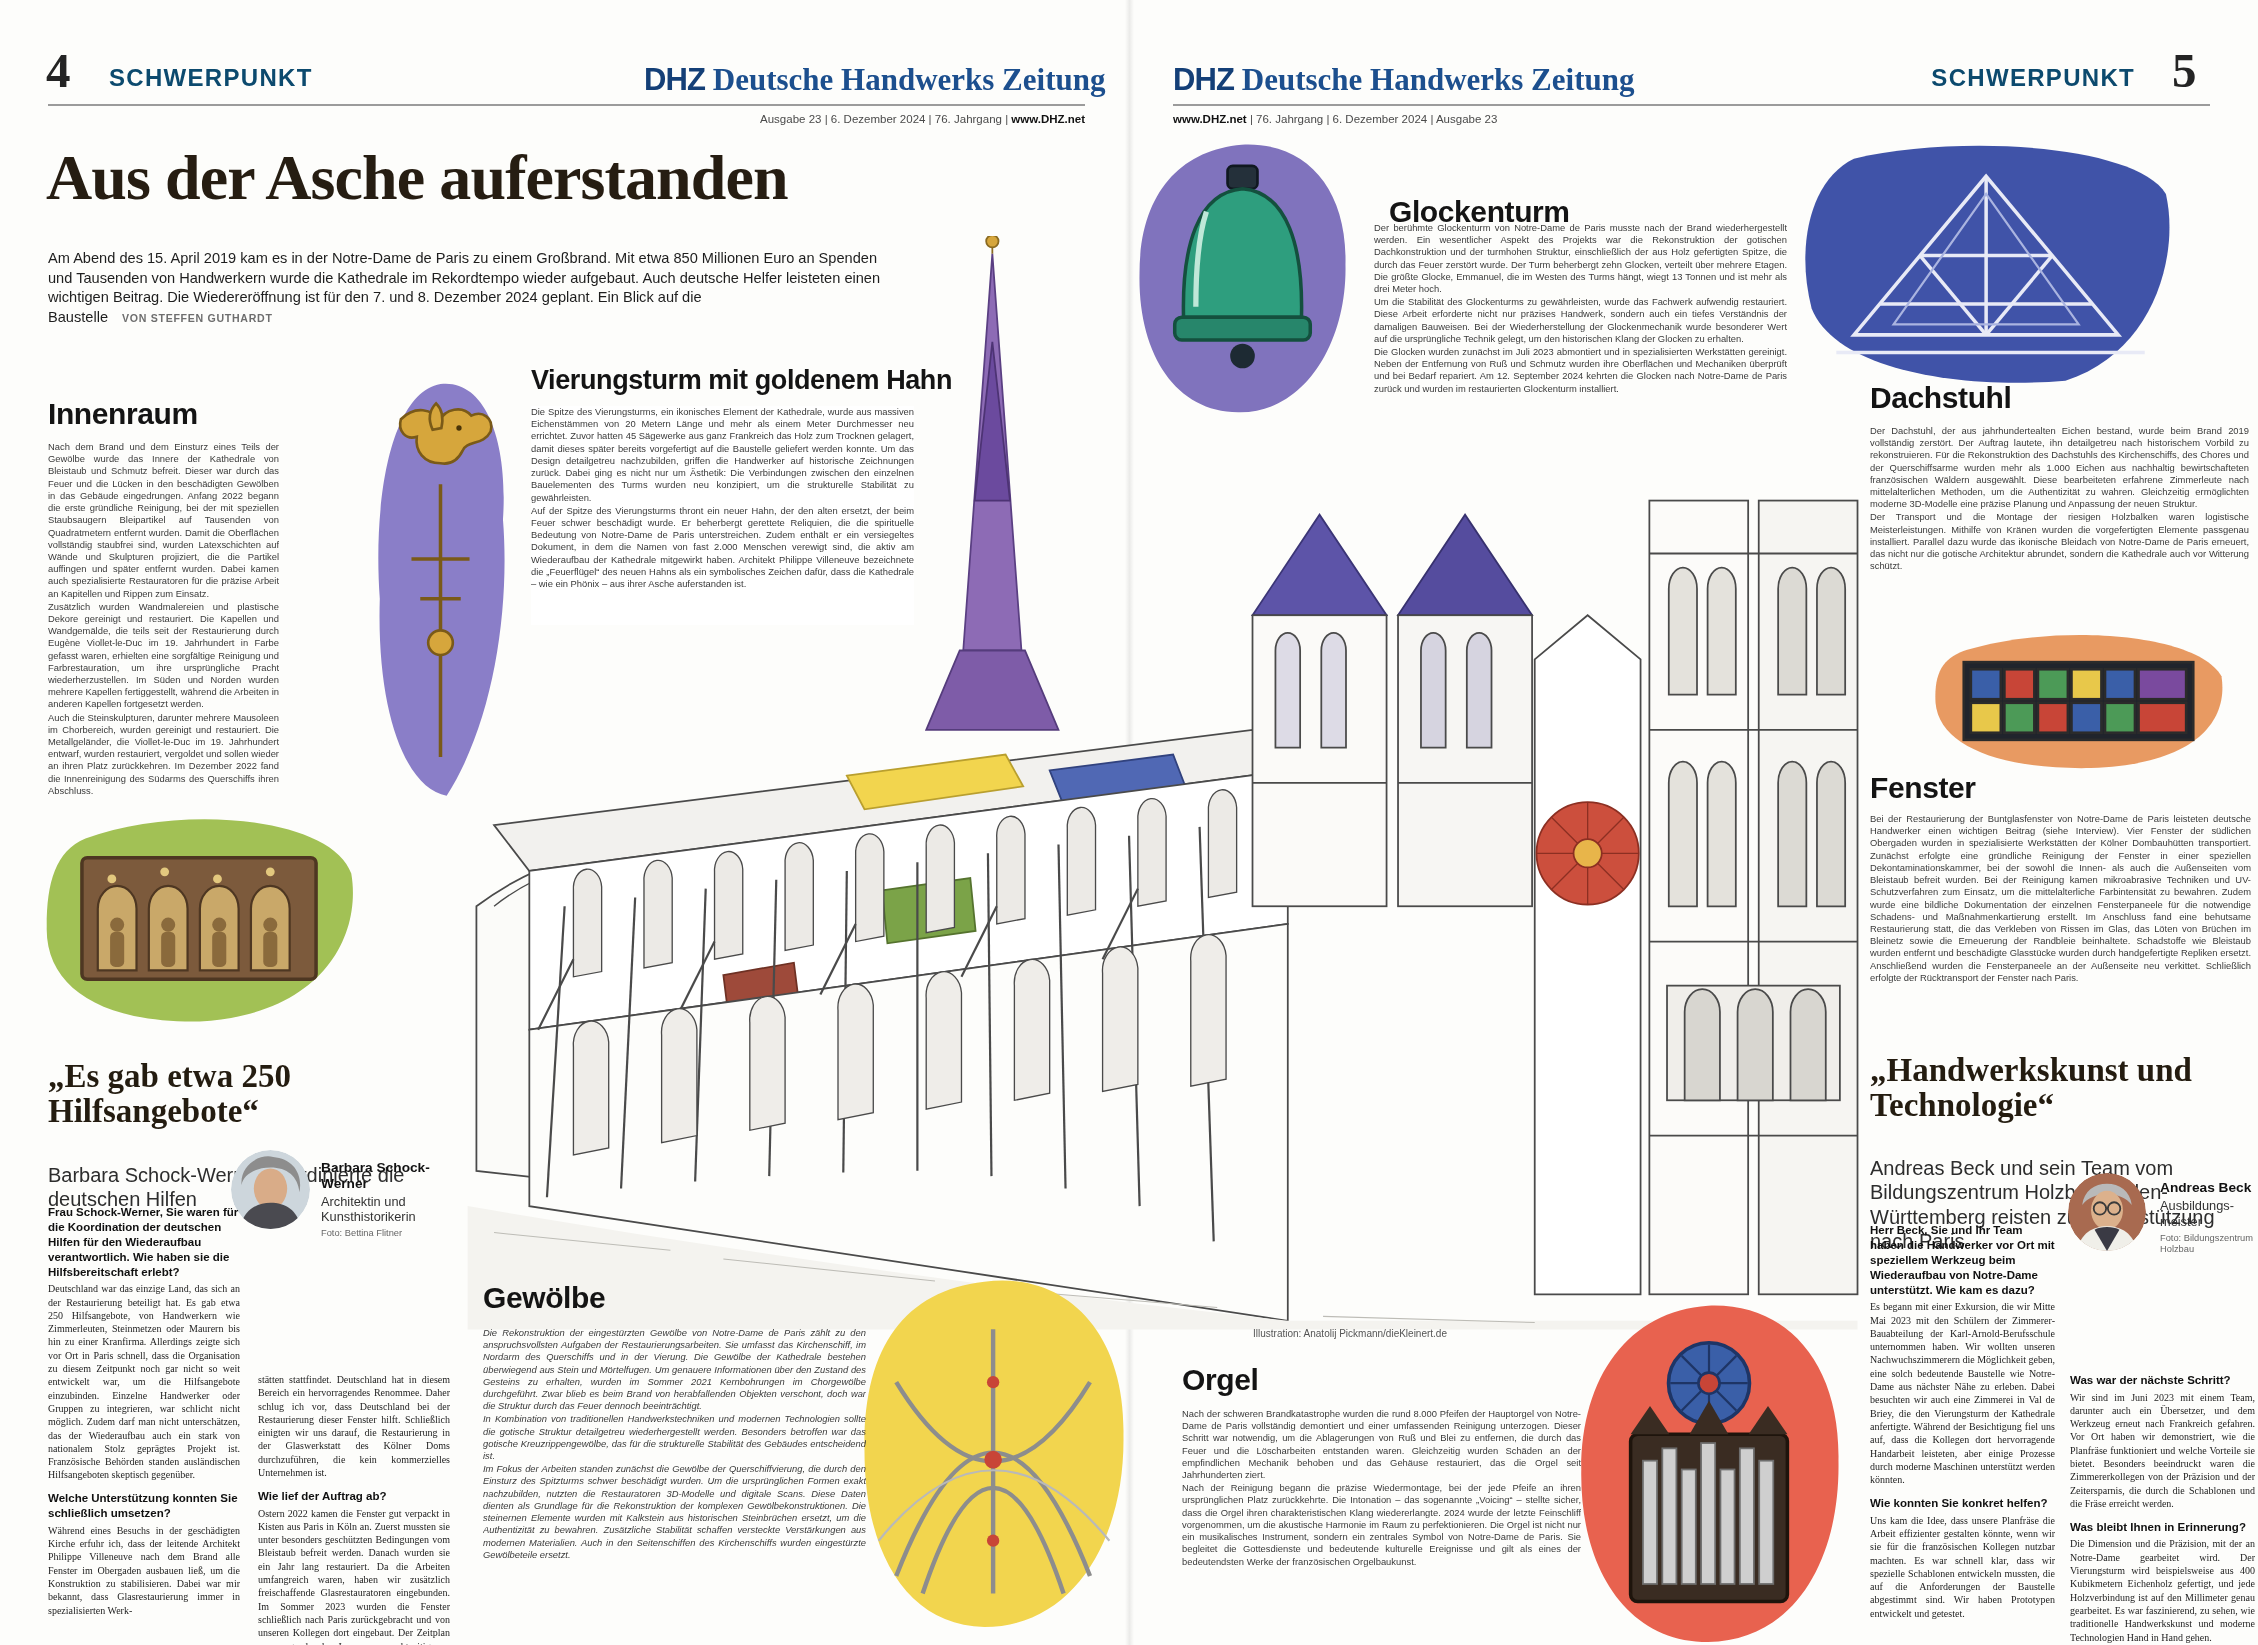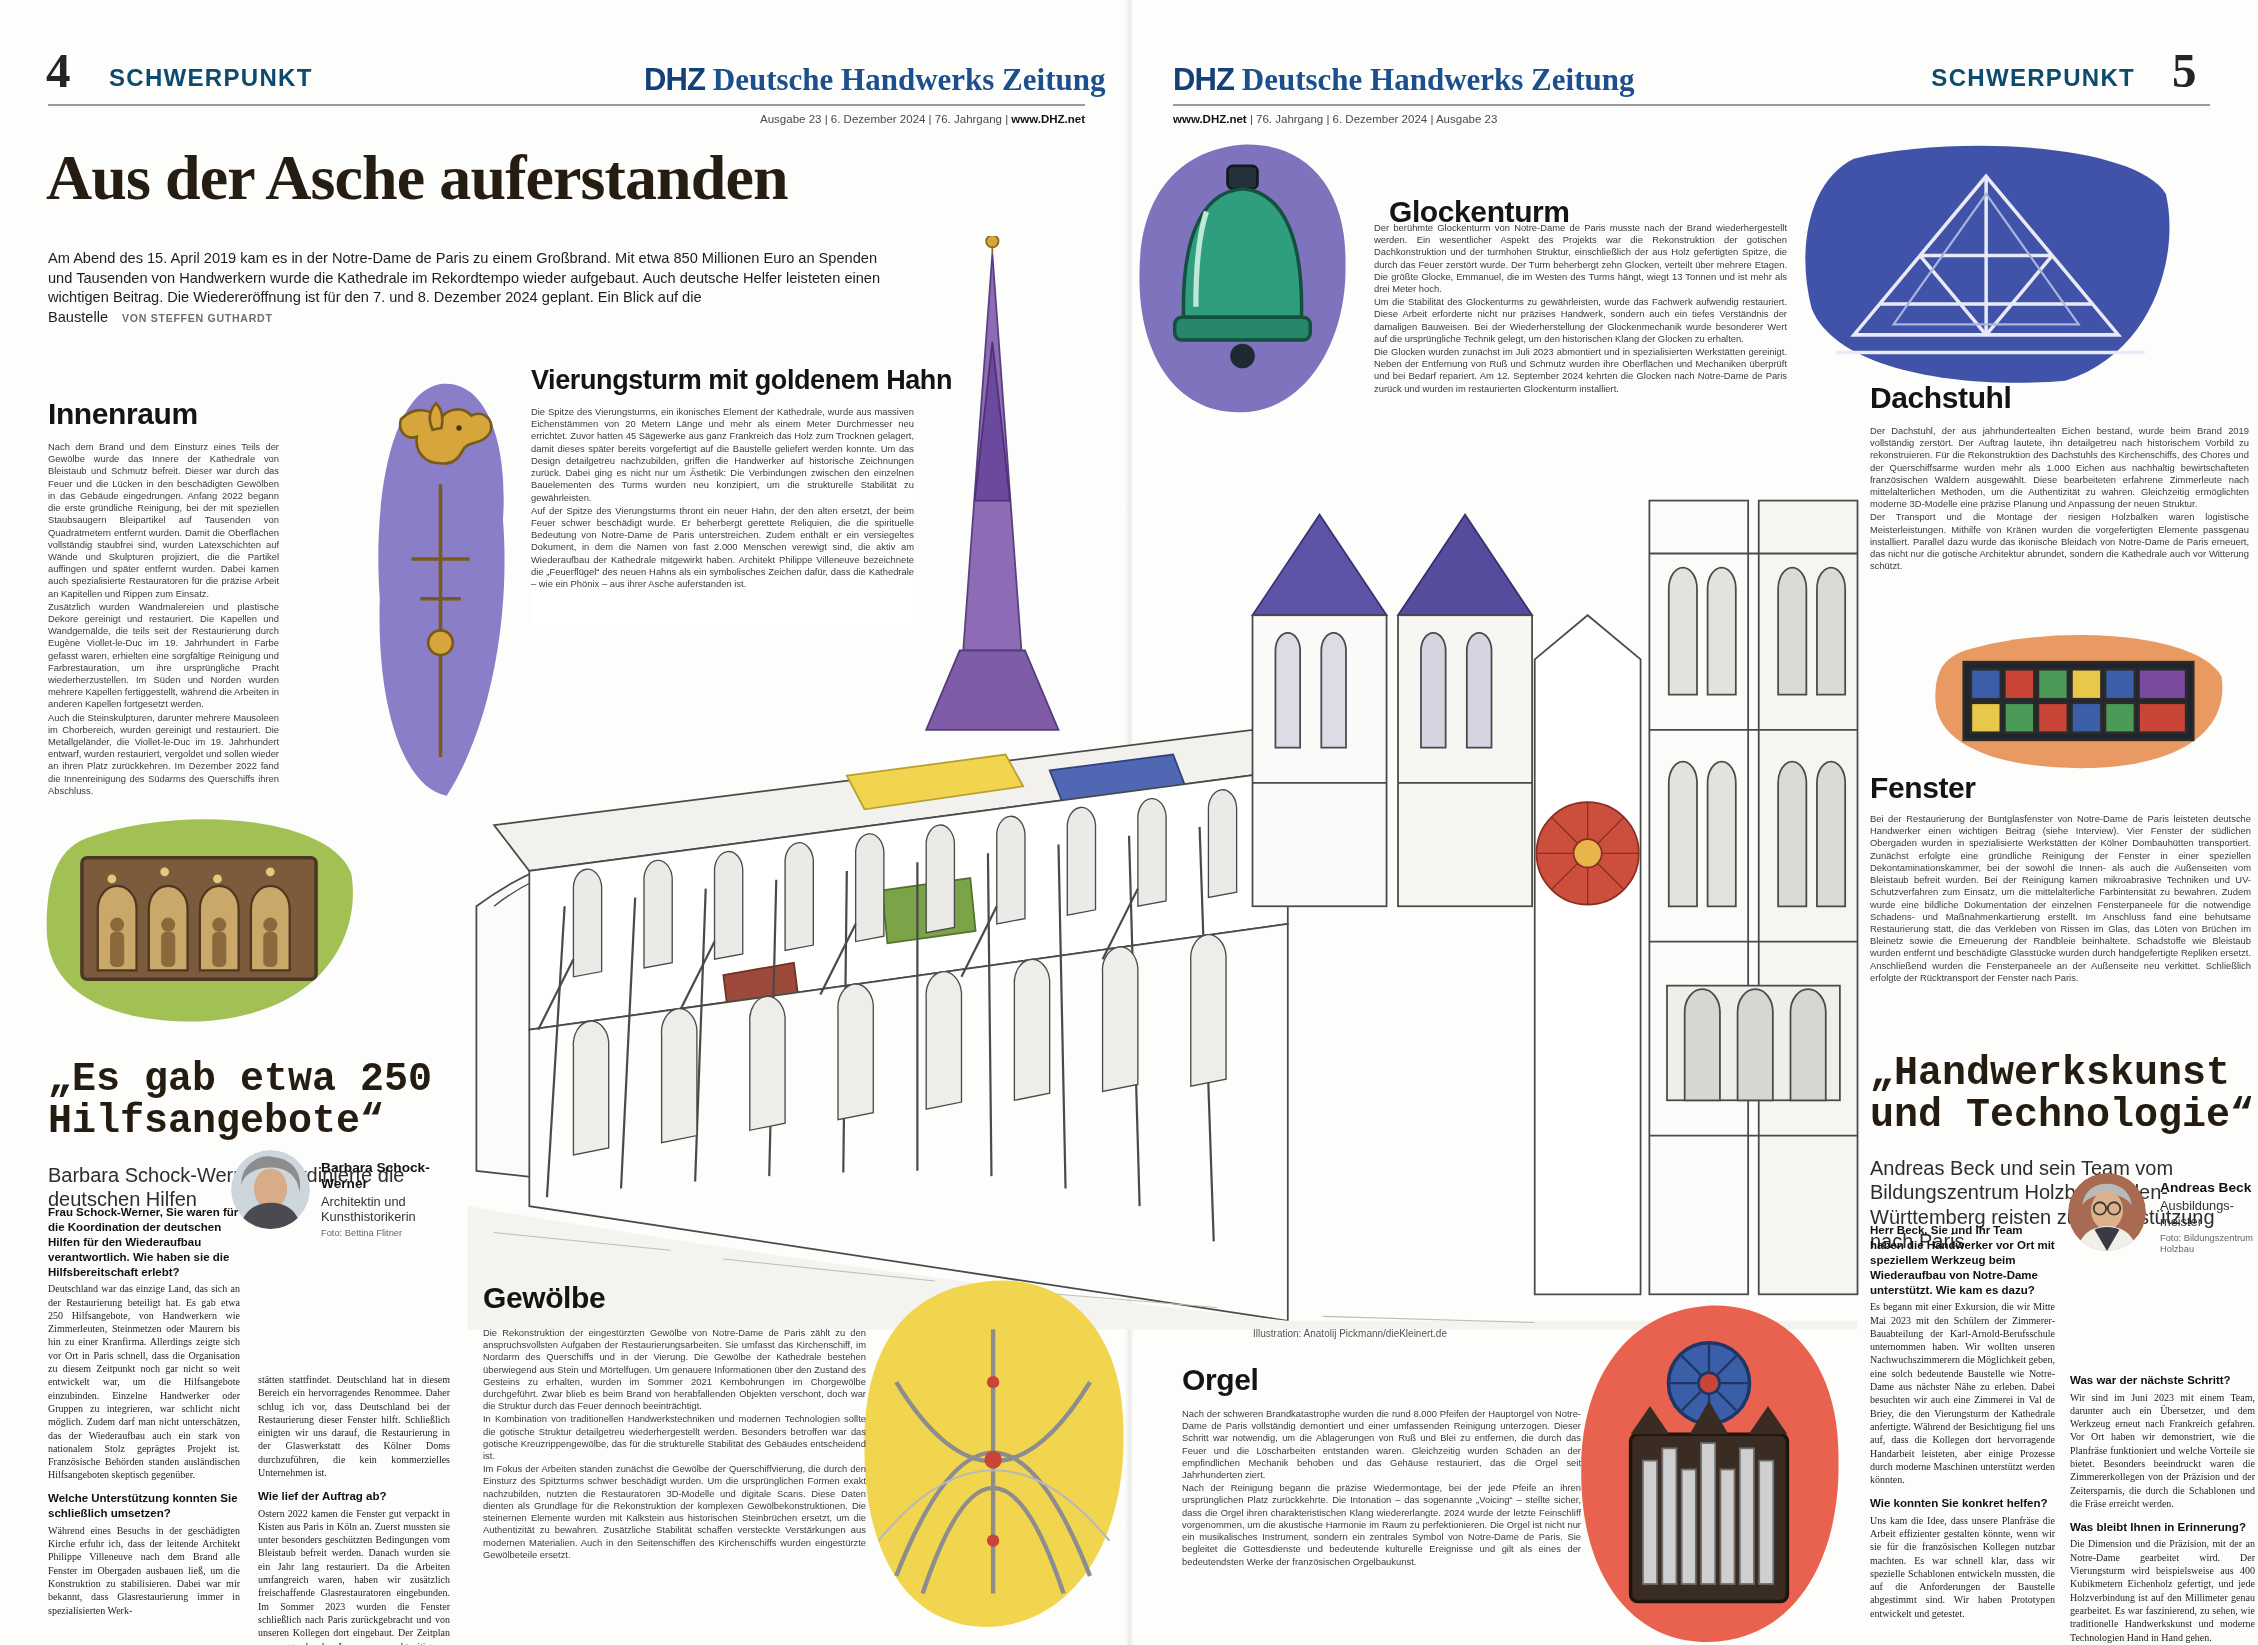--- a/index.html
+++ b/index.html
@@ -17,21 +17,21 @@
   
   .headline{font-family:"Liberation Serif",serif;font-size:64px;font-weight:700;color:#261d12;letter-spacing:-0.9px;}
   .intro{font-size:14.6px;line-height:1.34;color:#1e1e1e;width:851px;}
   .byline{font-size:10.6px;font-weight:700;letter-spacing:0.7px;color:#6e6e6e;margin-left:14px;white-space:nowrap;}
   
   .sec-h{font-size:30px;font-weight:800;letter-spacing:-0.4px;color:#141414;}
   .sec-h.small{font-size:27px;}
   .sec-body{font-size:9.4px;line-height:1.3;color:#3a3a3a;text-align:justify;overflow:hidden;}
   .sec-body p{margin:0 0 0.9px 0;}
   
-  .int-title{font-family:Liberation Mono, monospace;font-size:40px;line-height:1.06;font-weight:700;color:#241c10;}
+  .int-title{font-family:Liberation Serif, serif;font-size:33px;line-height:1.06;font-weight:700;color:#241c10;}
   .int-sub{font-size:20px;line-height:1.22;color:#2d2d2d;}
   .col{position:absolute;overflow:hidden;}
   .col p.q{font-family:"Liberation Sans",sans-serif;font-size:11.5px;line-height:1.3;font-weight:700;color:#101010;margin:9.7px 0 2.6px 0;}
   .col p.a{font-family:"Liberation Serif",serif;font-size:10px;line-height:1.33;color:#1c1c1c;text-align:justify;margin:0 0 2.6px 0;}
   .col p:first-child{margin-top:0;}
   .portrait{border-radius:50%;overflow:hidden;}
   .pname{font-size:13.7px;font-weight:700;color:#111;line-height:1.15;}
   .prole{font-size:12.8px;color:#333;line-height:1.2;margin-top:2.6px;}
   .pcredit{font-size:9.3px;color:#666;margin-top:3.5px;line-height:1.25;}
   .credit{font-size:10px;color:#555;}
@@ -367,21 +367,21 @@
       <p>Der Dachstuhl, der aus jahrhundertealten Eichen bestand, wurde beim Brand 2019 vollständig zerstört. Der Auftrag lautete, ihn detailgetreu nach historischem Vorbild zu rekonstruieren. Für die Rekonstruktion des Dachstuhls des Kirchenschiffs, des Chores und der Querschiffsarme wurden mehr als 1.000 Eichen aus nachhaltig bewirtschafteten französischen Wäldern ausgewählt. Diese bearbeiteten erfahrene Zimmerleute nach mittelalterlichen Methoden, um die Authentizität zu wahren. Gleichzeitig ermöglichten moderne 3D-Modelle eine präzise Planung und Anpassung der neuen Struktur.</p>
       <p>Der Transport und die Montage der riesigen Holzbalken waren logistische Meisterleistungen. Mithilfe von Kränen wurden die vorgefertigten Elemente passgenau installiert. Parallel dazu wurde das ikonische Bleidach von Notre-Dame de Paris erneuert, das nicht nur die gotische Architektur abrundet, sondern die Kathedrale auch vor Witterung schützt.</p>
     </div>
 
   <h2 class="abs sec-h" style="left:1870px;top:771px;margin:0;">Fenster</h2>
   <div class="abs sec-body" style="left:1870px;top:813px;width:381px;height:240px;">
       <p>Bei der Restaurierung der Buntglasfenster von Notre-Dame de Paris leisteten deutsche Handwerker einen wichtigen Beitrag (siehe Interview). Vier Fenster der südlichen Obergaden wurden in spezialisierte Werkstätten der Kölner Dombauhütten transportiert. Zunächst erfolgte eine gründliche Reinigung der Fenster in einer speziellen Dekontaminationskammer, bei der sowohl die Innen- als auch die Außenseiten vom Bleistaub befreit wurden. Bei der Reinigung kamen mikroabrasive Techniken und UV-Schutzverfahren zum Einsatz, um die mittelalterliche Farbintensität zu bewahren. Zudem wurde eine bildliche Dokumentation der einzelnen Fensterpaneele für die notwendige Schadens- und Maßnahmenkartierung erstellt. Im Anschluss fand eine behutsame Restaurierung statt, die das Verkleben von Rissen im Glas, das Löten von Brüchen im Bleinetz sowie die Erneuerung der Randbleie beinhaltete. Schadstoffe wie Bleistaub wurden entfernt und beschädigte Glasstücke wurden durch handgefertigte Repliken ersetzt. Anschließend wurden die Fensterpaneele an der Außenseite neu verkittet. Schließlich erfolgte der Rücktransport der Fenster nach Paris.</p>
     </div>
 
   <h2 class="abs sec-h" style="left:483px;top:1281px;margin:0;">Gewölbe</h2>
-  <div class="abs sec-body" style="left:483px;top:1327px;width:383px;height:312px;">
+  <div class="abs sec-body" style="left:483px;top:1327px;width:383px;height:312px;font-style:italic;">
       <p>Die Rekonstruktion der eingestürzten Gewölbe von Notre-Dame de Paris zählt zu den anspruchsvollsten Aufgaben der Restaurierungsarbeiten. Sie umfasst das Kirchenschiff, im Nordarm des Querschiffs und in der Vierung. Die Gewölbe der Kathedrale bestehen überwiegend aus Stein und Mörtelfugen. Um genauere Informationen über den Zustand des Gesteins zu erhalten, wurden im Sommer 2021 Kernbohrungen im Chorgewölbe durchgeführt. Zwar blieb es beim Brand von herabfallenden Objekten verschont, doch war die Struktur durch das Feuer dennoch beeinträchtigt.</p>
       <p>In Kombination von traditionellen Handwerkstechniken und modernen Technologien sollte die gotische Struktur detailgetreu wiederhergestellt werden. Besonders betroffen war das gotische Kreuzrippengewölbe, das für die strukturelle Stabilität des Gebäudes entscheidend ist.</p>
       <p>Im Fokus der Arbeiten standen zunächst die Gewölbe der Querschiffvierung, die durch den Einsturz des Spitzturms schwer beschädigt wurden. Um die ursprünglichen Formen exakt nachzubilden, nutzten die Restauratoren 3D-Modelle und digitale Scans. Diese Daten dienten als Grundlage für die Rekonstruktion der komplexen Gewölbekonstruktionen. Die steinernen Elemente wurden mit Kalkstein aus historischen Steinbrüchen ersetzt, um die Authentizität zu bewahren. Zusätzliche Stabilität schaffen versteckte Verstärkungen aus modernen Materialien. Auch in den Seitenschiffen des Kirchenschiffs wurden eingestürzte Gewölbeteile ersetzt.</p>
     </div>
 
   <div class="abs credit" style="left:1253px;top:1328px;width:371px;">Illustration: Anatolij Pickmann/dieKleinert.de</div>
 
   <h2 class="abs sec-h" style="left:1182px;top:1363px;margin:0;">Orgel</h2>
   <div class="abs sec-body" style="left:1182px;top:1408px;width:399px;height:235px;">
       <p>Nach der schweren Brandkatastrophe wurden die rund 8.000 Pfeifen der Hauptorgel von Notre-Dame de Paris vollständig demontiert und einer umfassenden Reinigung unterzogen. Dieser Schritt war notwendig, um die Ablagerungen von Ruß und Blei zu entfernen, die durch das Feuer und die Löscharbeiten entstanden waren. Gleichzeitig wurden Schäden an der empfindlichen Mechanik behoben und das Gehäuse restauriert, das die Orgel seit Jahrhunderten ziert.</p>

